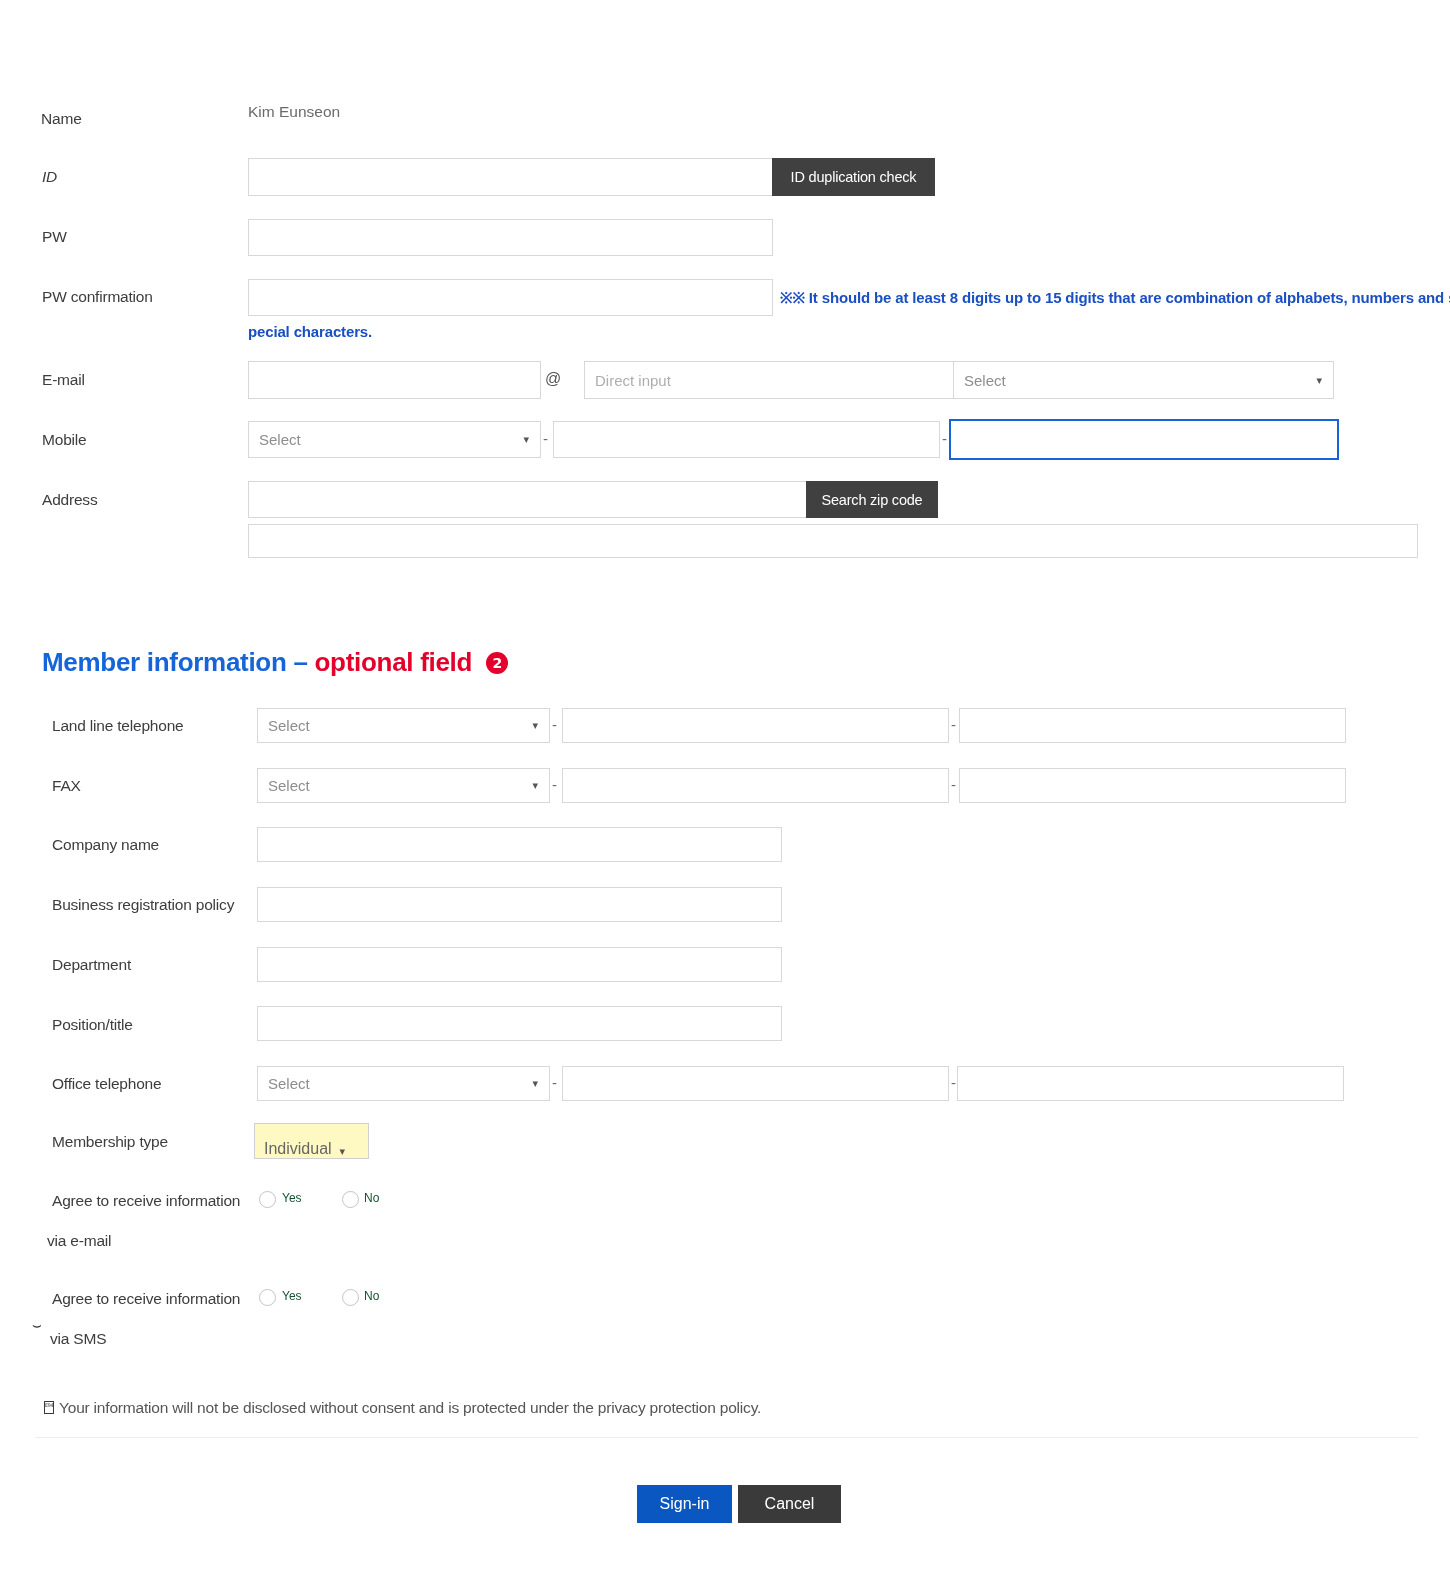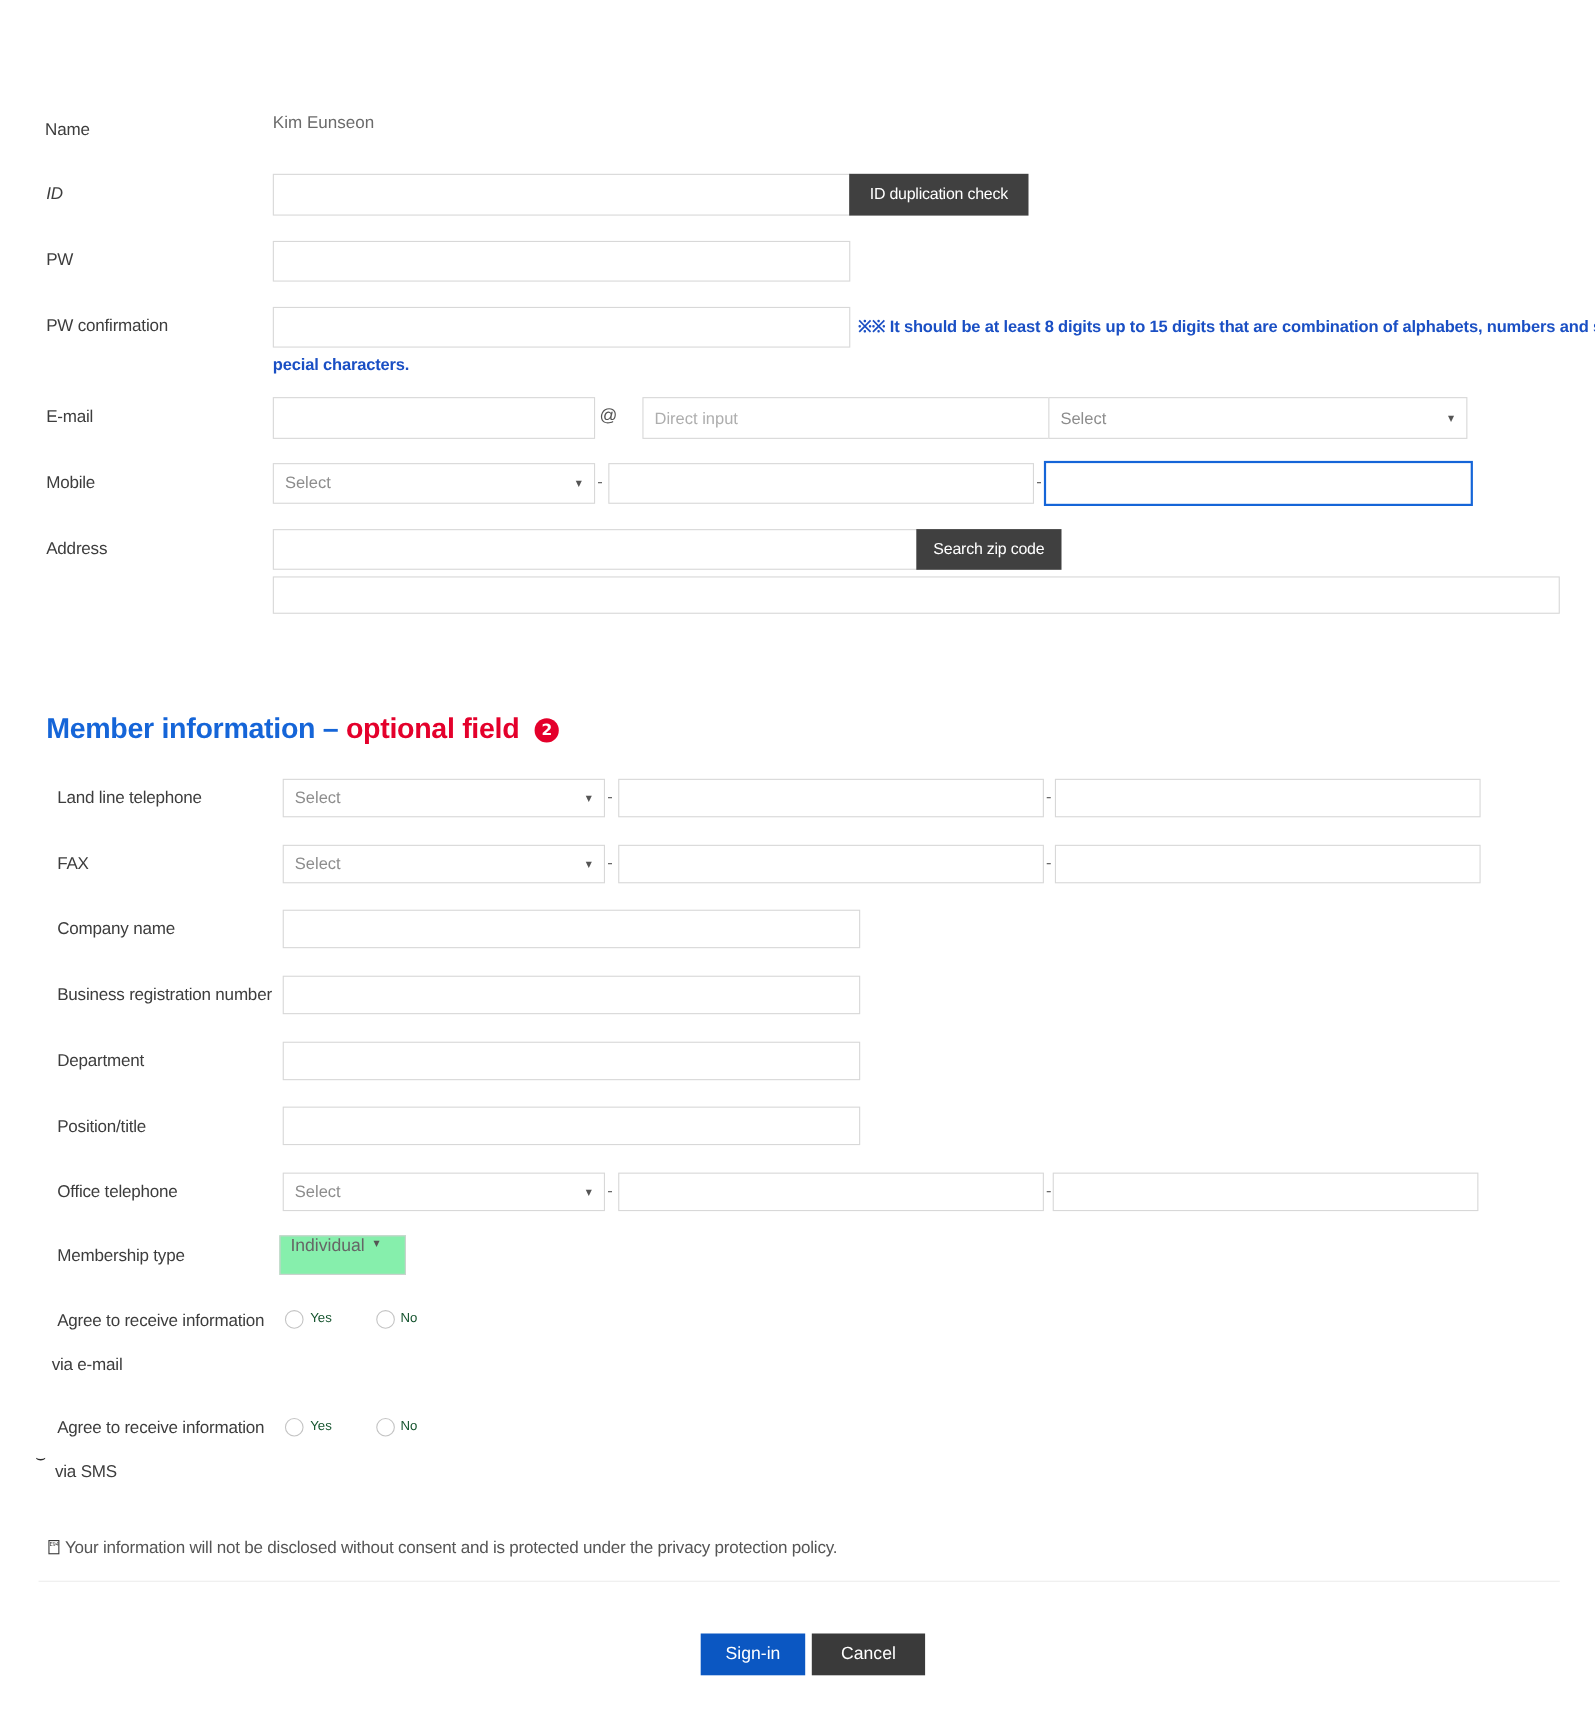--- a/index.html
+++ b/index.html
@@ -137,25 +137,25 @@
     position: absolute;
     font-size: 12px;
     color: #14532d;
     white-space: nowrap;
   }
 
   
   .ms-sel {
     position: absolute;
     border: 1px solid #d0d0d0;
-    background: #86efac;
+    background: #fef9c3;
     font-size: 16px;
     color: #666;
     display: flex;
-    align-items: flex-start;
+    align-items: flex-end;
     padding: 0 9px;
     cursor: pointer;
     font-family: "Liberation Sans", sans-serif;
   }
   .ms-sel .caret {
     margin-left: 8px;
     font-size: 11px;
     color: #555;
     font-family: "DejaVu Sans", sans-serif;
   }
@@ -249,21 +249,21 @@
     <span class="txt">Select</span>
     <span class="caret">▾</span>
   </div>
   <div class="dash" style="left:543px; top:430px;">-</div>
   <input class="fld" style="left: 553px; top: 421px; width: 387px; height: 37px;" value="">
   <div class="dash" style="left:942px; top:430px;">-</div>
   <input class="fld focused" style="left: 949px; top: 419px; width: 390px; height: 41px;" value="">
 
   <div class="lbl" style="left:42px; top:491px;">Address</div>
   <input class="fld" style="left: 248px; top: 481px; width: 587px; height: 37px;" value="">
-  <button class="btn-dark" style="left:833px; top:481px; width:132px; height:37px;">Search zip code</button>
+  <button class="btn-dark" style="left:806px; top:481px; width:132px; height:37px;">Search zip code</button>
   <input class="fld" style="left: 248px; top: 524px; width: 1170px; height: 34px;" value="">
 
   <div class="section-head" style="left:42px; top:647px;">
     <span class="sh-blue">Member information</span><span class="sh-dash"> – </span><span class="sh-red">optional field</span><span class="badge">2</span>
   </div>
 
   <div class="lbl" style="left:52px; top:717px;">Land line telephone</div>
   <div class="sel" style="left:257px; top:708px; width:293px; height:35px;">
     <span class="txt">Select</span>
     <span class="caret">▾</span>
@@ -279,21 +279,21 @@
     <span class="caret">▾</span>
   </div>
   <div class="dash" style="left:552px; top:776px;">-</div>
   <input class="fld" style="left: 562px; top: 768px; width: 387px; height: 35px;" value="">
   <div class="dash" style="left:951px; top:776px;">-</div>
   <input class="fld" style="left: 959px; top: 768px; width: 387px; height: 35px;" value="">
 
   <div class="lbl" style="left:52px; top:836px;">Company name</div>
   <input class="fld" style="left: 257px; top: 827px; width: 525px; height: 35px;" value="">
 
-  <div class="lbl" style="left:52px; top:896px;">Business registration number</div>
+  <div class="lbl" style="left:52px; top:896px;">Business registration policy</div>
   <input class="fld" style="left: 257px; top: 887px; width: 525px; height: 35px;" value="">
 
   <div class="lbl" style="left:52px; top:956px;">Department</div>
   <input class="fld" style="left: 257px; top: 947px; width: 525px; height: 35px;" value="">
 
   <div class="lbl" style="left:52px; top:1016px;">Position/title</div>
   <input class="fld" style="left: 257px; top: 1006px; width: 525px; height: 35px;" value="">
 
   <div class="lbl" style="left:52px; top:1075px;">Office telephone</div>
   <div class="sel" style="left:257px; top:1066px; width:293px; height:35px;">

